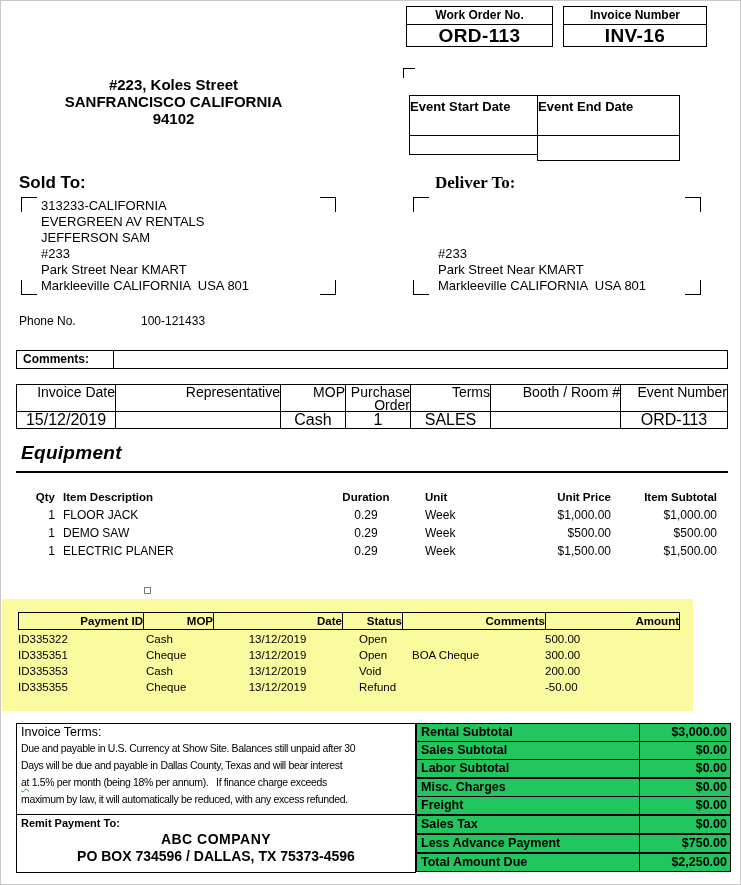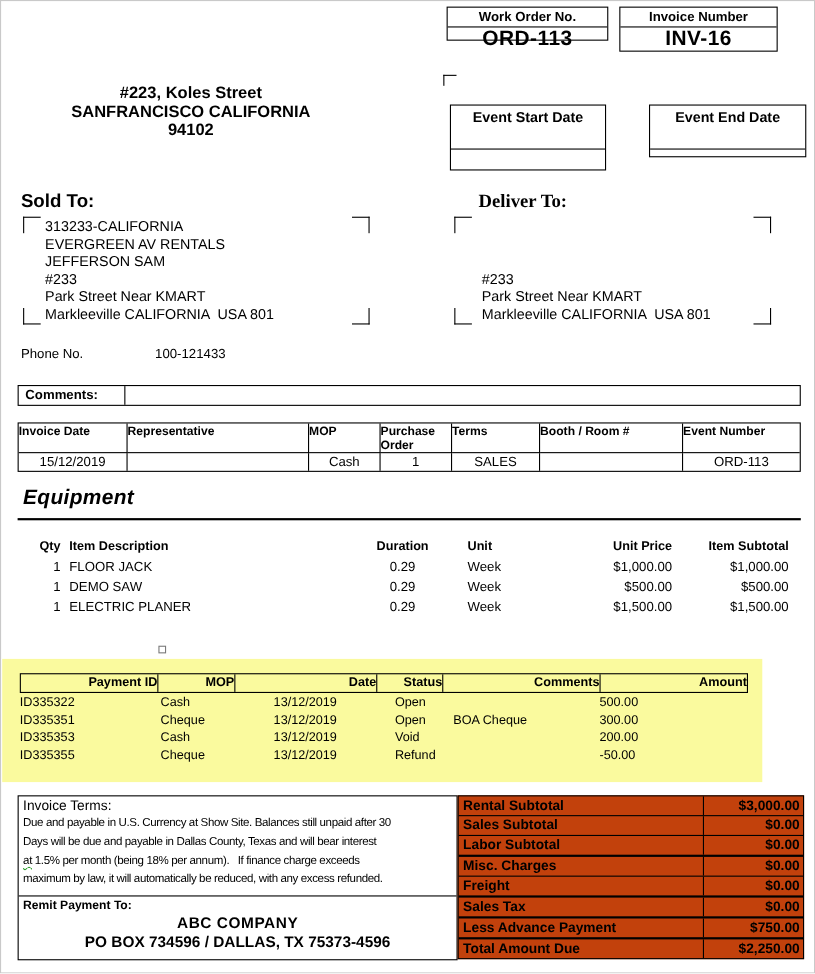--- a/index.html
+++ b/index.html
@@ -5,32 +5,32 @@
   html,body { margin:0; padding:0; background:#fff; }
   #page {
     position:relative; width:741px; height:885px; box-sizing:border-box;
     border:1px solid #c9c9c9; background:#fff; color:#000;
     font-family:"Liberation Sans","DejaVu Sans",sans-serif; overflow:hidden;
   }
   
   .num-box { position:absolute; border:1px solid #000; box-sizing:border-box; background:#fff; }
   .num-box .nb-label { height:17px; line-height:17px; border-bottom:1px solid #000; font-weight:bold; font-size:12px; text-align:center; }
   .num-box .nb-value { height:22px; line-height:22px; font-weight:bold; font-size:19px; text-align:center; letter-spacing:0.4px; }
-  #wo-box  { left:405px; top:5px; width:147px; height:31px; }
+  #wo-box  { left:405px; top:5px; width:147px; height:41px; }
   #inv-box { left:562px; top:5px; width:144px; height:41px; }
 
   #company-address { position:absolute; left:30px; top:75px; width:285px; text-align:center; font-weight:bold; font-size:15px; line-height:17px; }
 
   #corner-mark { position:absolute; left:402px; top:67px; width:11px; height:9px; border-top:1px solid #000; border-left:1px solid #000; }
 
   .event-box { position:absolute; border:1px solid #000; box-sizing:border-box; background:#fff; }
-  .event-box .ev-label { height:40px; box-sizing:border-box; border-bottom:1px solid #000; text-align:center; font-weight:bold; font-size:13px; padding-top:3px; }
+  .event-box .ev-label { height:40px; box-sizing:border-box; border-bottom:1px solid #000; font-weight:bold; font-size:13px; padding-top:3px; }
   .event-box .ev-value { height:17px; line-height:17px; font-size:12px; text-align:center; }
   #event-start { left:408px; top:94px; width:142px; height:60px; }
-  #event-end   { left:589px; top:94px; width:143px; height:48px; }
+  #event-end   { left:536px; top:94px; width:143px; height:66px; }
 
   .addr-heading { position:absolute; font-weight:bold; font-size:17px; }
   #sold-to-heading    { left:18px;  top:172px; }
   #deliver-to-heading { left:434px; top:172px;font-family:Liberation Serif, serif; }
 
   .addr-block { position:absolute; top:196px; height:98px;text-decoration:underline; }
   #sold-to-block    { left:20px;  width:315px; }
   #deliver-to-block { left:412px; width:288px; }
   .corner { position:absolute; width:15px; height:14px; }
   .corner.tl { left:0; top:0; border-top:1px solid #000; border-left:1px solid #000; }
@@ -43,23 +43,23 @@
 
   #phone-label { position:absolute; left:18px;  top:313px; font-size:12px; }
   #phone-value { position:absolute; left:140px; top:313px; font-size:12px; }
 
   #comments-box { position:absolute; left:15px; top:349px; width:712px; height:19px; border:1px solid #000; box-sizing:border-box; display:flex; }
   #comments-label { width:97px; box-sizing:border-box; border-right:1px solid #000; font-weight:bold; font-size:12px; line-height:17px; padding-left:6px; }
   #comments-value { flex:1; font-size:12px; line-height:17px; padding-left:4px; }
 
   #order-info { position:absolute; left:15px; top:383px; width:712px; border:1px solid #000; box-sizing:border-box; }
   .oi-grid { display:grid; grid-template-columns:99px 165px 65px 65px 80px 130px 106px; }
-  .oi-h { height:27px; box-sizing:border-box; border-right:1px solid #000; border-bottom:1px solid #000; font-weight:bold; font-size:11px; line-height:13px; text-align:left; padding-top:1px; }
+  .oi-h { height:27px; box-sizing:border-box; border-right:1px solid #000; border-bottom:1px solid #000; font-weight:normal; font-size:14px; line-height:13px; text-align:right; padding-top:1px; }
   .oi-h:last-child { border-right:none; }
-  .oi-d { height:16px; line-height:16px; box-sizing:border-box; border-right:1px solid #000; font-size:12px; text-align:center; }
+  .oi-d { height:16px; line-height:16px; box-sizing:border-box; border-right:1px solid #000; font-size:16px; text-align:center; }
   .oi-d:last-child { border-right:none; }
 
   #equip-heading { position:absolute; left:20px; top:441px; font-size:19px; font-weight:bold; font-style:italic; letter-spacing:0.3px; }
   #equip-rule { position:absolute; left:15px; top:470px; width:712px; height:2px; background:#000; }
   #equip-table { position:absolute; left:15px; top:487px; width:712px; font-size:12px; }
   .eq-row { display:grid; grid-template-columns:45px 270px 70px 80px 145px 102px; height:18px; line-height:18px; }
   .eq-row.head { font-weight:bold; font-size:11.5px; }
   .eq-qty   { text-align:right; padding-right:6px; }
   .eq-desc  { padding-left:2px; }
   .eq-dur   { text-align:center; }
@@ -87,21 +87,21 @@
   #terms-box { position:absolute; left:15px; top:722px; width:400px; height:150px; border:1px solid #000; box-sizing:border-box; }
   #terms-section { height:91px; box-sizing:border-box; border-bottom:1px solid #000; padding:1px 4px 0 4px; }
   #terms-heading { font-weight:normal; font-size:12.5px; line-height:15px; }
   .terms-line { font-size:10.5px; line-height:17px; letter-spacing:-0.35px; white-space:pre; }
   .misspelled { text-decoration-line:underline; text-decoration-style:wavy; text-decoration-color:#2e9e2e; text-decoration-thickness:1px; text-underline-offset:2px; }
   #remit-section { padding-top:1px; }
   #remit-label { font-weight:bold; font-size:11px; line-height:14px; padding-left:4px; }
   #remit-company { text-align:center; font-weight:bold; font-size:14px; line-height:18px; letter-spacing:0.5px; }
   #remit-address { text-align:center; font-weight:bold; font-size:14px; line-height:17px; }
 
-  #totals { position:absolute; left:415px; top:722px; width:315px; border:1px solid #000; box-sizing:border-box; background:#c2410c; }
+  #totals { position:absolute; left:415px; top:722px; width:315px; border:1px solid #000; box-sizing:border-box; background:#22c55e; }
   .tot-row { display:flex; height:17px; border-bottom:1px solid #000; }
   .tot-row.thick { border-bottom-width:2px; }
   .tot-row:last-child { border-bottom:none; }
   .tot-label { flex:1; font-weight:bold; font-size:12.5px; line-height:16px; padding-left:4px; }
   .tot-value { width:91px; box-sizing:border-box; border-left:1px solid #000; font-weight:bold; font-size:12.5px; line-height:16px; text-align:right; padding-right:3px; }
 </style>
 </head>
 <body>
 
 <div id="page">

